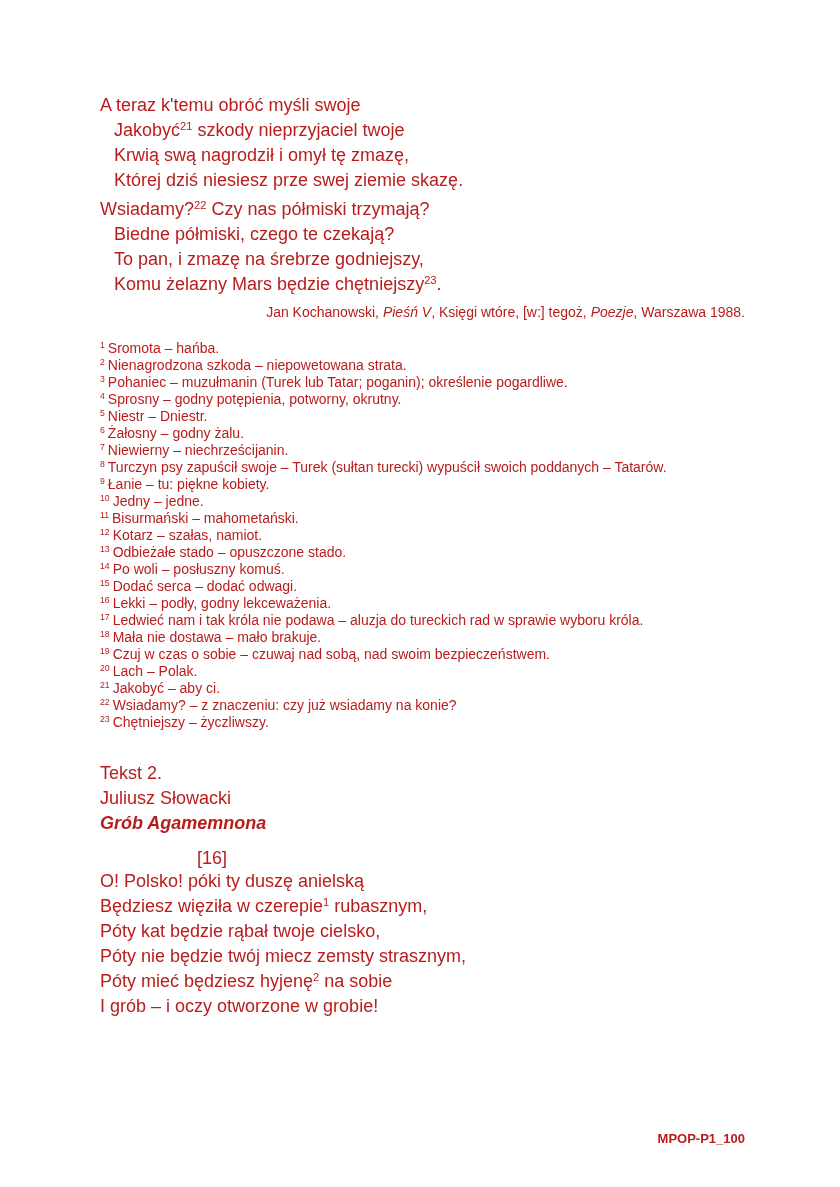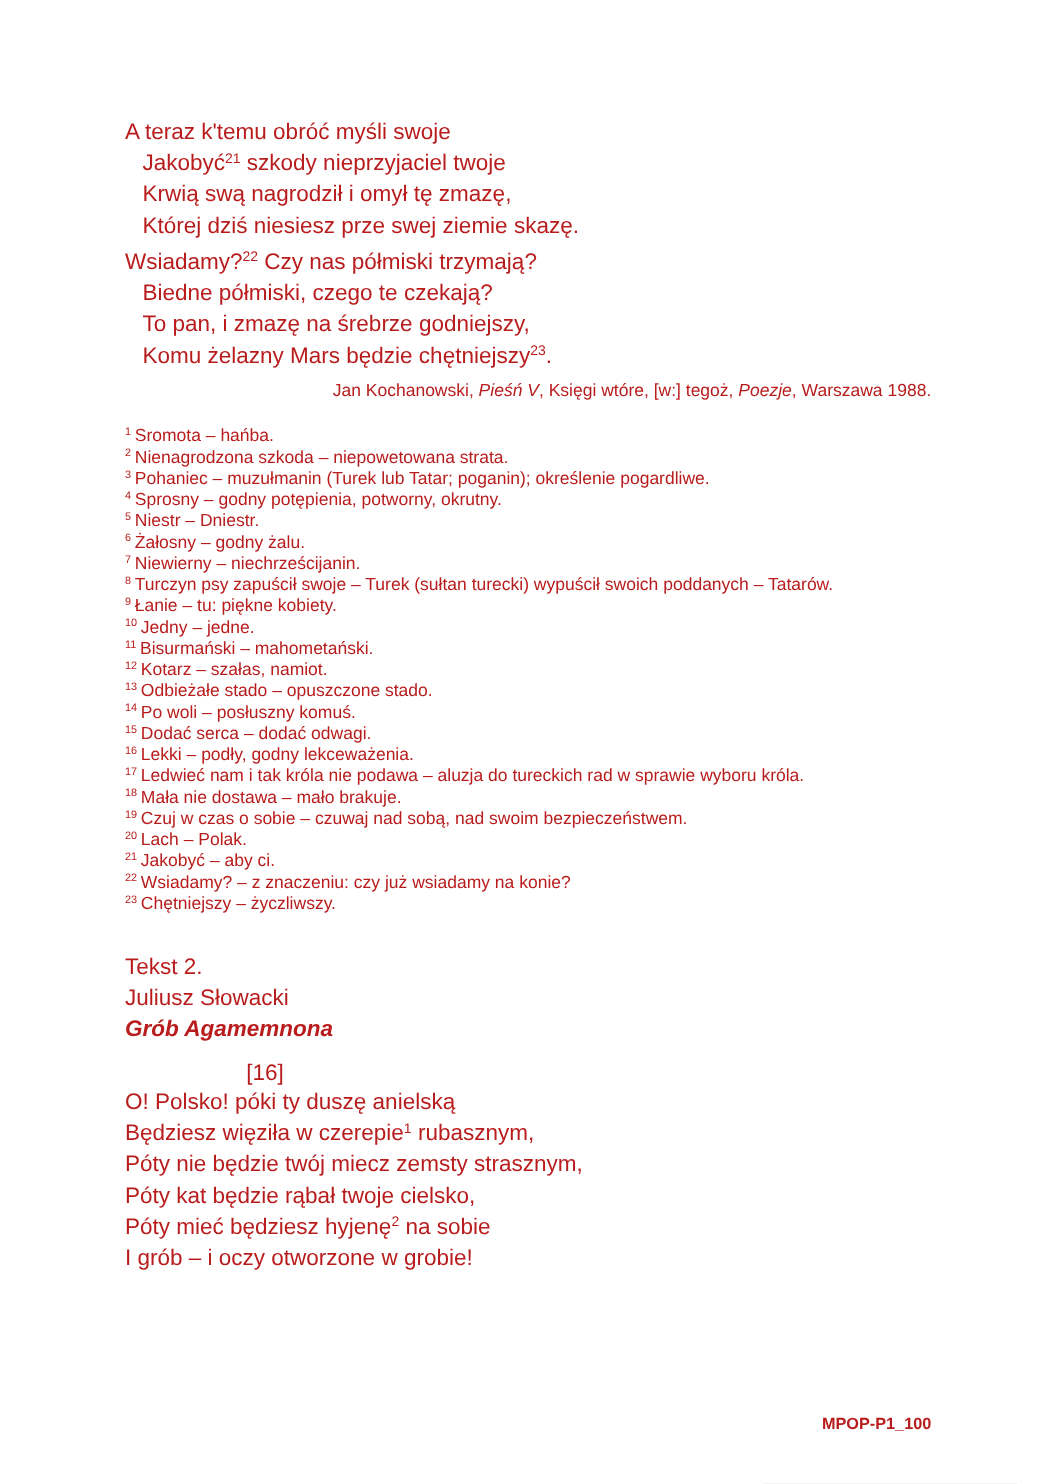--- a/index.html
+++ b/index.html
@@ -91,22 +91,22 @@
     <div>Tekst 2.</div>
     <div>Juliusz Słowacki</div>
     <div class="text2-title">Grób Agamemnona</div>
   </div>
 
   <div class="stanza-number" style="top: 846px;">[16]</div>
 
   <div id="poem2" class="block poem" style="top: 869px;">
       <div class="pline">O! Polsko! póki ty duszę anielską</div>
       <div class="pline">Będziesz więziła w czerepie<sup>1</sup> rubasznym,</div>
+      <div class="pline">Póty kat będzie rąbał twoje cielsko,</div>
       <div class="pline">Póty nie będzie twój miecz zemsty strasznym,</div>
-      <div class="pline">Póty kat będzie rąbał twoje cielsko,</div>
       <div class="pline">Póty mieć będziesz hyjenę<sup>2</sup> na sobie</div>
       <div class="pline">I grób – i oczy otworzone w grobie!</div>
     </div>
 
 
   <div class="footer-code" style="top: 1131px;">MPOP-P1_100</div>
 
 </div>
 
 </body></html>

